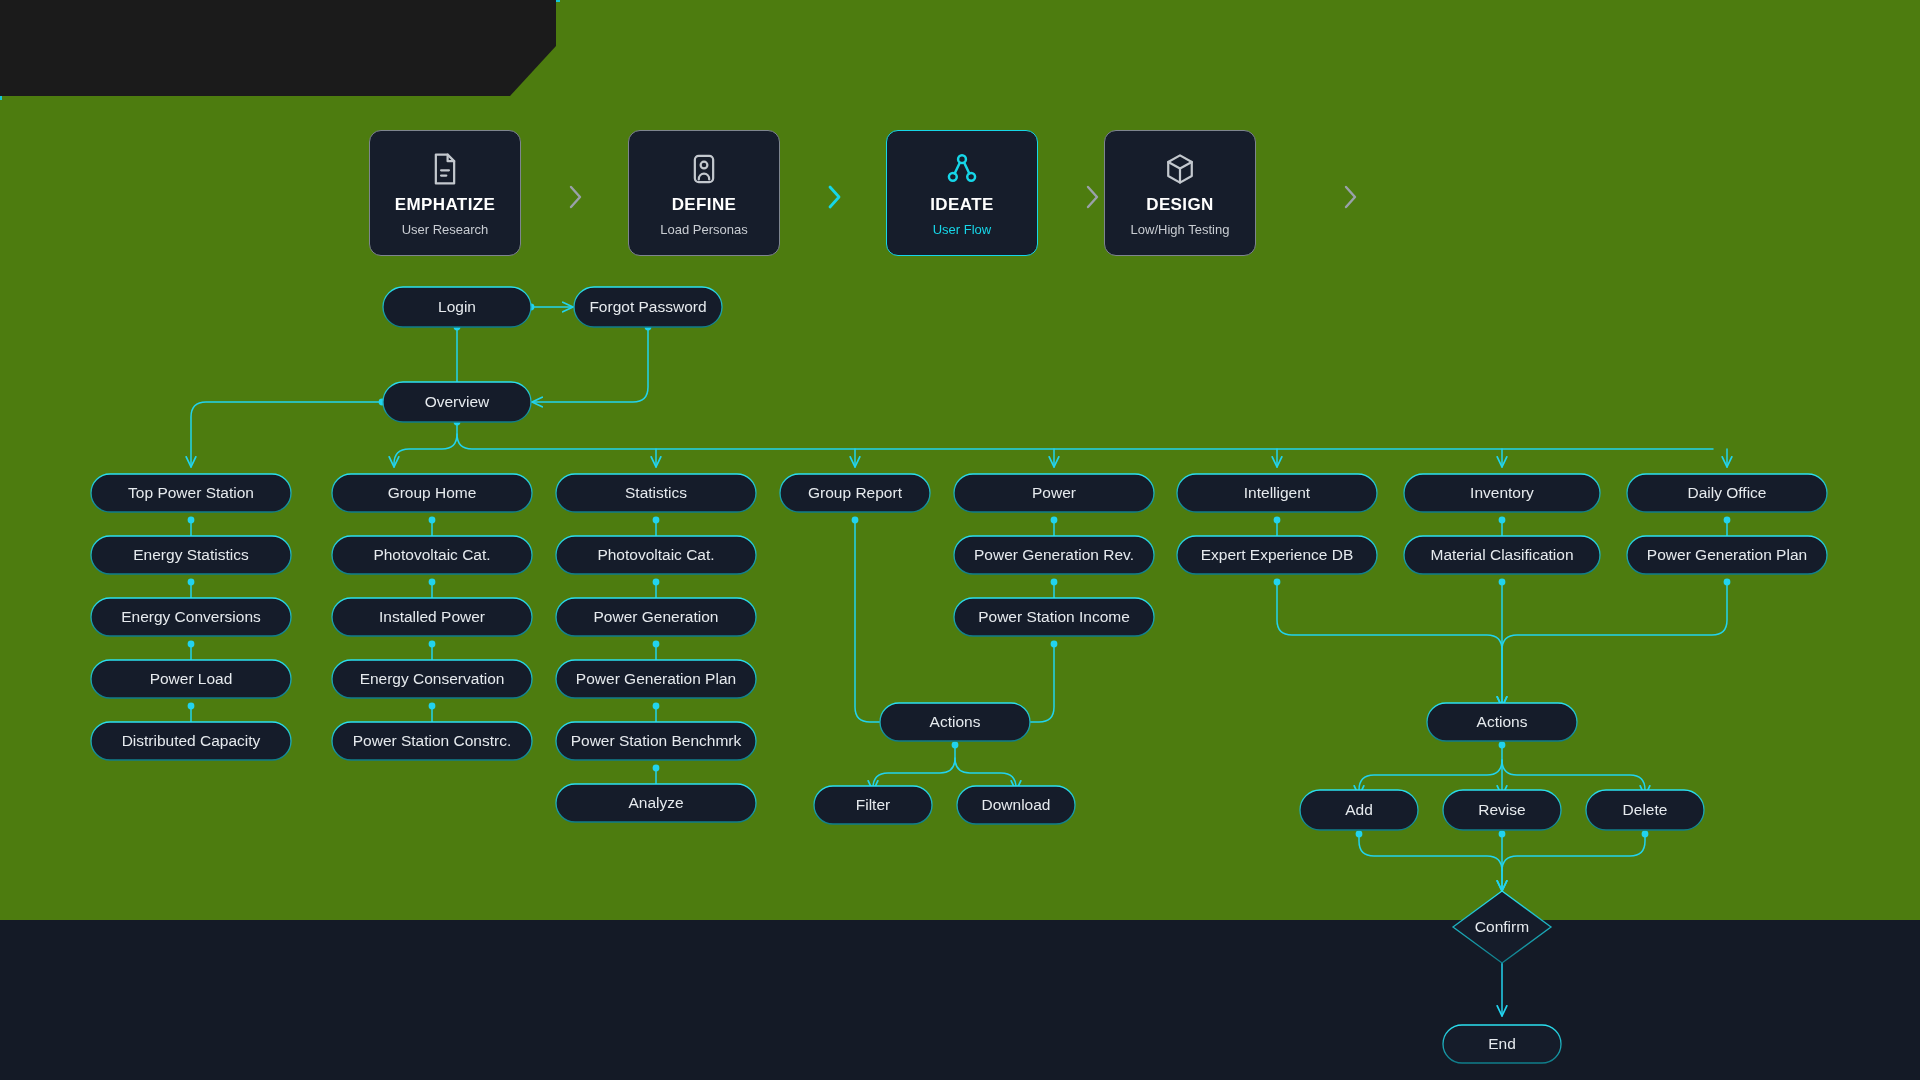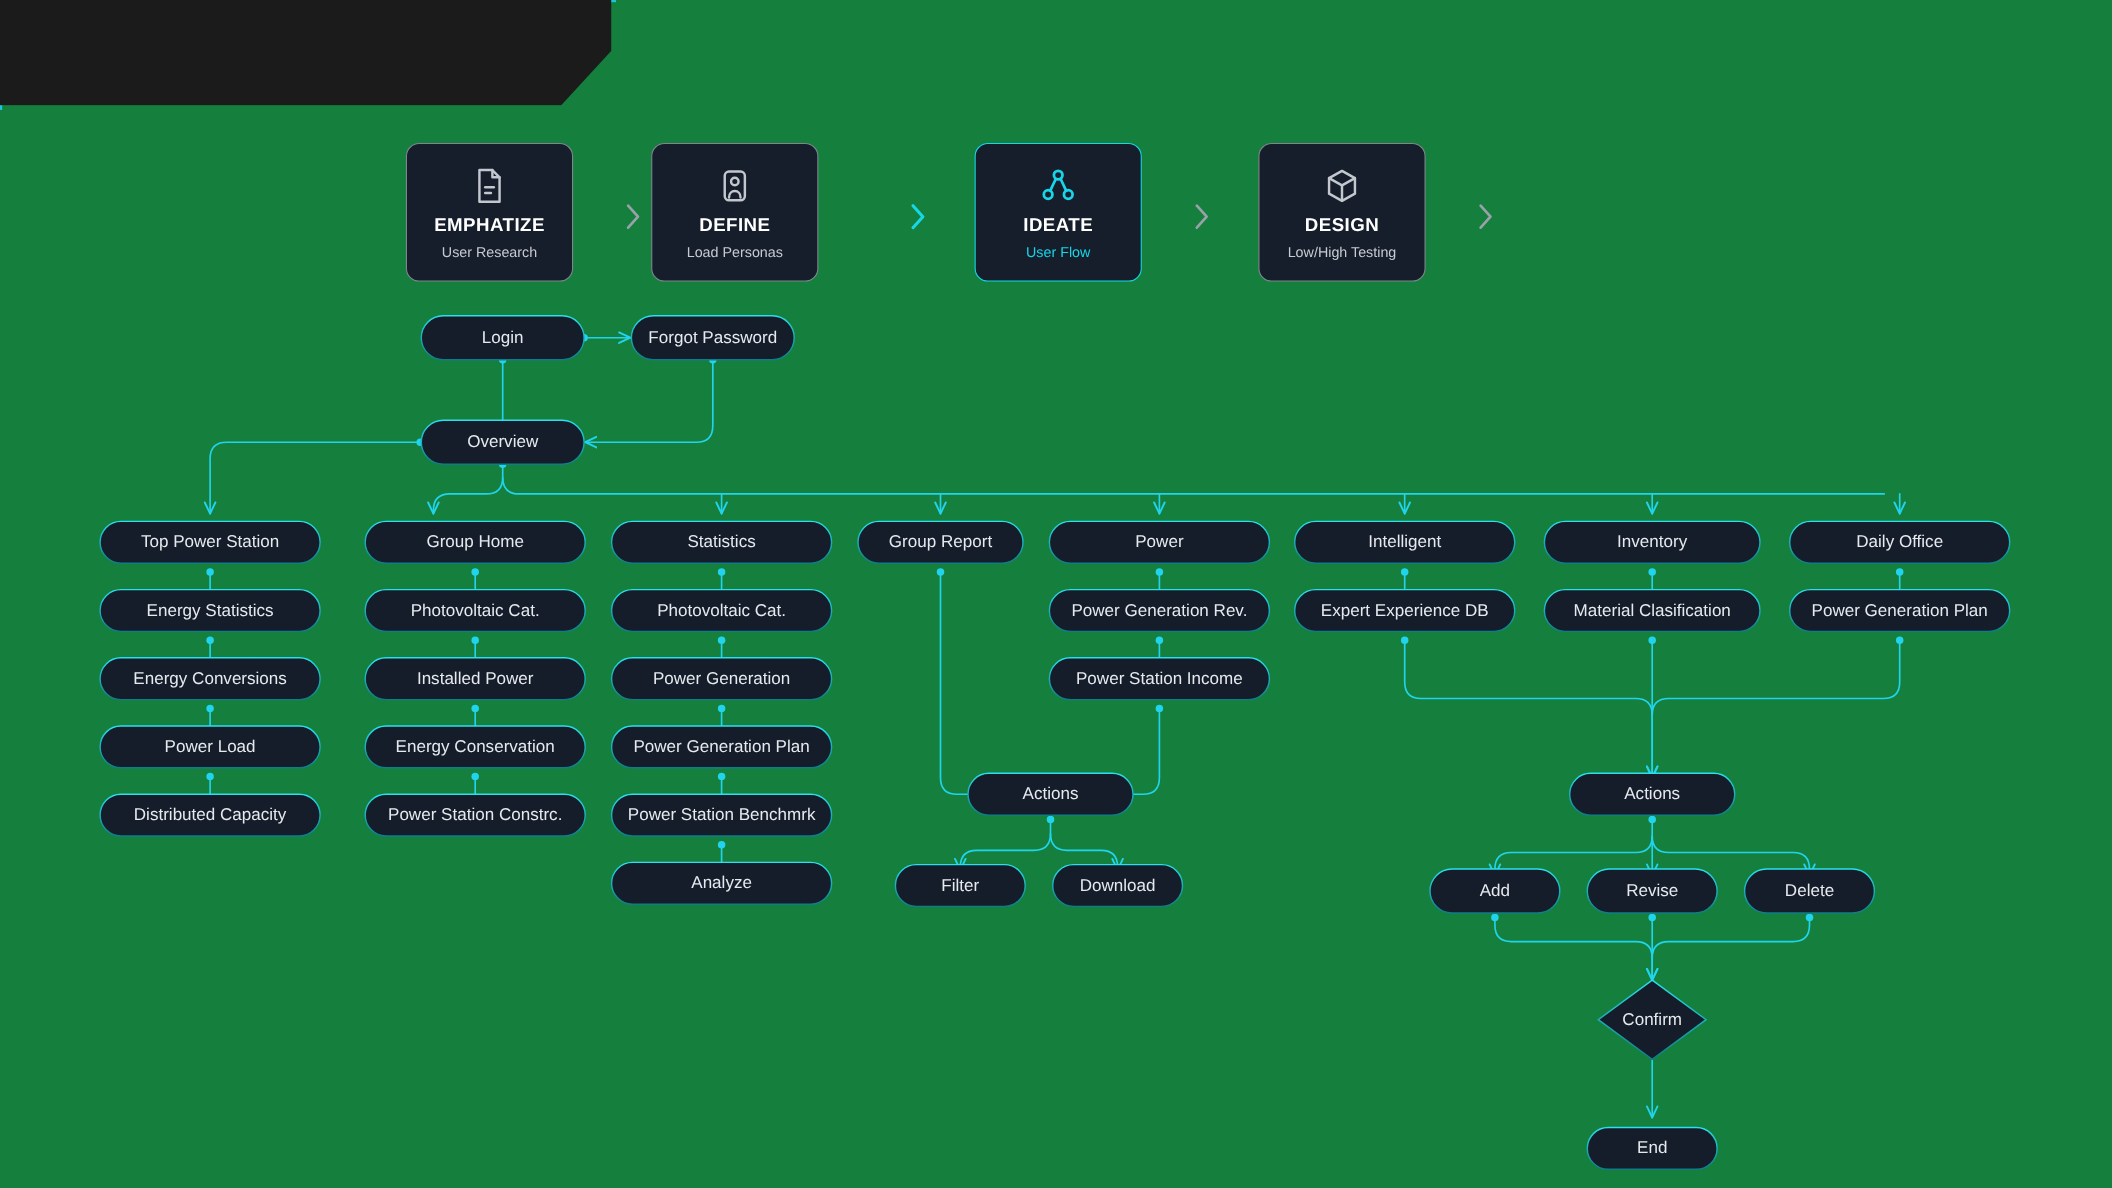--- a/index.html
+++ b/index.html
@@ -2,21 +2,21 @@
 <html><head>
 <meta charset="utf-8">
 <style>
   * { box-sizing: border-box; margin: 0; padding: 0; }
   html, body {
     width: 1920px; height: 1080px;
     background: #141a26;
     font-family: "Liberation Sans", sans-serif;
     overflow: hidden;
   }
-  #stage { position: relative; width: 1920px; height: 1080px; background: #15803d; }
+  #stage { position: relative; width: 1920px; height: 920px; background: #4d7c0f; }
 
   
   #banner {
     position: absolute; left: 0; top: 0;
     width: 556px; height: 96px;
     background: #1b1b1b;
     clip-path: polygon(0 0, 556px 0, 556px 46px, 510px 96px, 0 96px);
     z-index: 5;
   }
   #banner-accent {
@@ -73,21 +73,21 @@
             <path d="M9 18h4"></path>
         </svg>
       </div>
       <div class="step-name">EMPHATIZE</div>
       <div class="step-sub">User Research</div>
     </div>
     <svg class="chev" style="left:564px" viewBox="0 0 22 30">
         <polyline points="7,5 16,15 7,25" fill="none" stroke="#9aa1aa" stroke-width="2.4" stroke-linecap="round" stroke-linejoin="round"></polyline>
       </svg>
 
-    <div class="step" style="left:592px">
+    <div class="step" style="left:628px">
       <div class="step-icon">
         <svg width="32" height="34" viewBox="0 0 24 26" fill="none" stroke="#c3c8ce" stroke-width="1.7" stroke-linecap="round" stroke-linejoin="round">
           <rect x="5" y="3" width="14" height="20" rx="3"></rect>
             <circle cx="12" cy="10" r="2.6"></circle>
             <path d="M8 21c0-2.6 1.8-4.4 4-4.4s4 1.8 4 4.4"></path>
         </svg>
       </div>
       <div class="step-name">DEFINE</div>
       <div class="step-sub">Load Personas</div>
     </div>
@@ -105,21 +105,21 @@
             <path d="M14.7 8.2 18.6 16.4"></path>
         </svg>
       </div>
       <div class="step-name">IDEATE</div>
       <div class="step-sub">User Flow</div>
     </div>
     <svg class="chev" style="left:1081px" viewBox="0 0 22 30">
         <polyline points="7,5 16,15 7,25" fill="none" stroke="#9aa1aa" stroke-width="2.4" stroke-linecap="round" stroke-linejoin="round"></polyline>
       </svg>
 
-    <div class="step" style="left:1144px">
+    <div class="step" style="left:1104px">
       <div class="step-icon">
         <svg width="34" height="34" viewBox="0 0 26 26" fill="none" stroke="#c3c8ce" stroke-width="1.7" stroke-linecap="round" stroke-linejoin="round">
           <path d="M13 2.6 22 7.6v10.8L13 23.4 4 18.4V7.6z"></path>
             <path d="M4 7.6 13 12.6l9-5"></path>
             <path d="M13 12.6v10.8"></path>
         </svg>
       </div>
       <div class="step-name">DESIGN</div>
       <div class="step-sub">Low/High Testing</div>
     </div>

